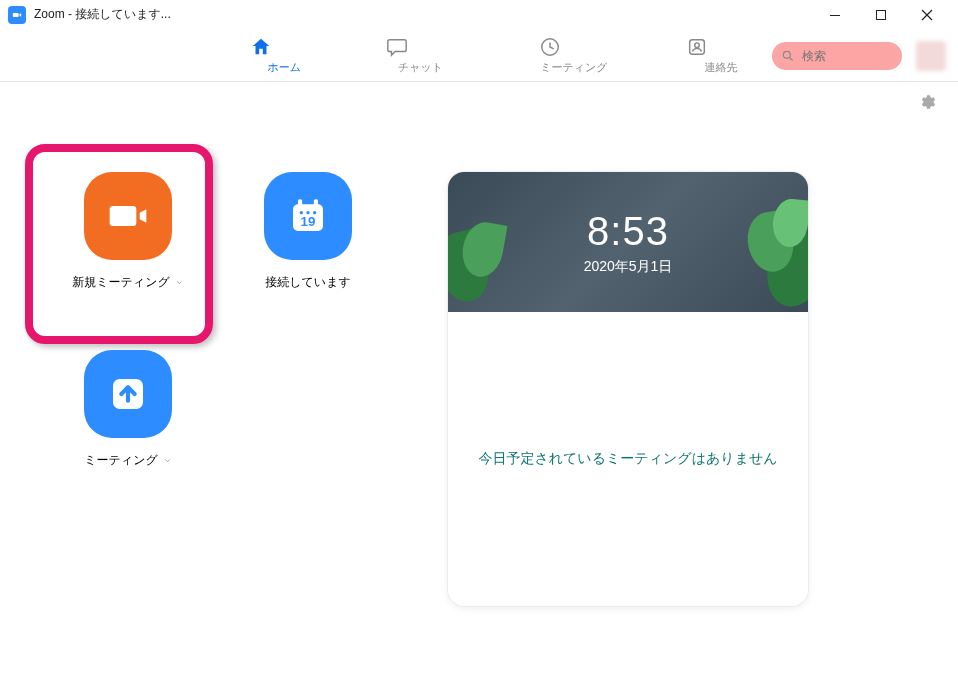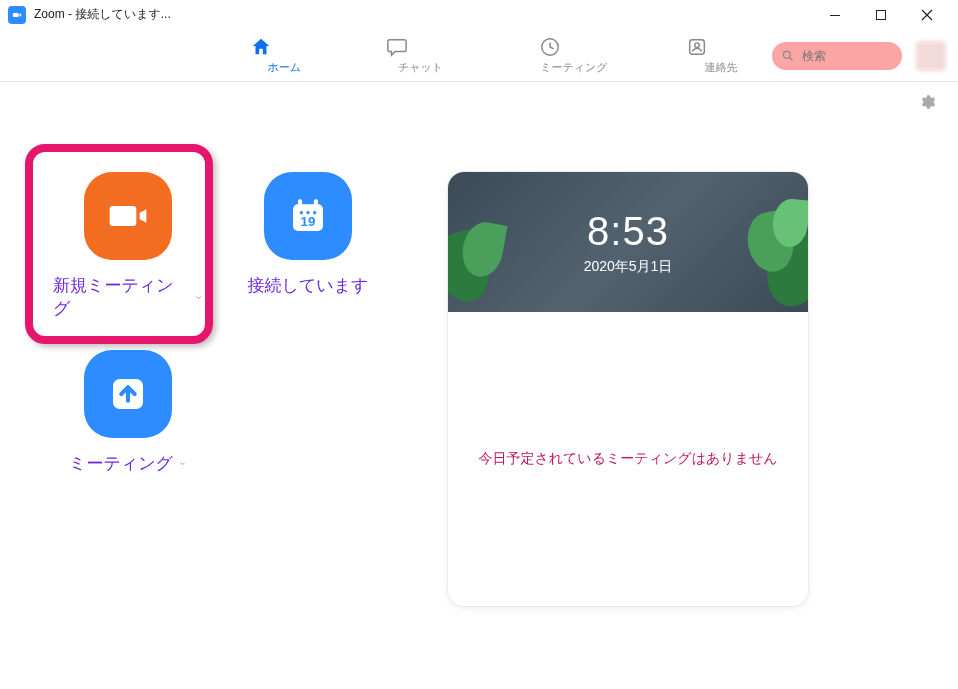--- a/index.html
+++ b/index.html
@@ -35,21 +35,21 @@
 
 
 .main { display: flex; padding: 0 48px; gap: 60px; }
 .tiles { flex: 0 0 auto; width: 340px; display: grid; grid-template-columns: repeat(2, 150px); grid-template-rows: repeat(2, 160px); gap: 18px 30px; align-content: start; padding-top: 50px; justify-content: center; }
 .tile { display: flex; flex-direction: column; align-items: center; gap: 14px; cursor: pointer; position: relative; }
 .tile-btn { width: 88px; height: 88px; border-radius: 28px; display: flex; align-items: center; justify-content: center; }
 .tile-btn.orange { background: #F26D21; }
 .tile-btn.blue { background: #2D8CFF; text-decoration: underline; }
 .tile-btn svg { width: 40px; height: 40px; fill: #fff; }
 .tile-label-row { display: flex; align-items: center; gap: 5px; }
-.tile-label { font-size: 17px; color: #6d28d9; }
+.tile-label { font-size: 12px; color: #000000; }
 .chev { width: 9px; height: 9px; fill: #888; }
 
 
 .highlight { position: absolute; top: -28px; left: -28px; right: -10px; bottom: -12px; border: 8px solid #E6166C; border-radius: 20px; pointer-events: none; box-shadow: 3px 3px 6px rgba(0,0,0,0.25); }
 
 
 .right-panel { flex: 1; max-width: 360px; padding-top: 0; margin-top: 50px; }
 .card { border-radius: 16px; box-shadow: 0 2px 8px rgba(0,0,0,0.08), 0 0 0 1px rgba(0,0,0,0.04); overflow: hidden; background: #fff; height: 434px; display: flex; flex-direction: column; }
 .card-hero { height: 140px; background: linear-gradient(135deg, #3a4a56 0%, #52636f 50%, #3a4a56 100%); position: relative; display: flex; flex-direction: column; align-items: center; justify-content: center; color: #fff; overflow: hidden; }
 .plant { position: absolute; width: 80px; height: 120px; bottom: -10px; }
@@ -57,21 +57,21 @@
 .plant.right { right: -10px; }
 .leaf { position: absolute; border-radius: 50% 0 50% 50%; }
 .plant.left .leaf1 { width: 50px; height: 70px; background: #2d7a3e; bottom: 20px; left: 0; transform: rotate(-15deg); }
 .plant.left .leaf2 { width: 40px; height: 55px; background: #4aa05a; bottom: 45px; left: 25px; transform: rotate(10deg); }
 .plant.right .leaf1 { width: 55px; height: 75px; background: #2d7a3e; bottom: 15px; right: -5px; transform: rotate(15deg); }
 .plant.right .leaf2 { width: 45px; height: 60px; background: #4aa05a; bottom: 50px; right: 25px; transform: rotate(-10deg); }
 .plant.right .leaf3 { width: 35px; height: 48px; background: #67c177; bottom: 75px; right: 10px; transform: rotate(5deg); }
 .clock-time { font-size: 40px; font-weight: 400; letter-spacing: 1px; }
 .clock-date { font-size: 14px; margin-top: 4px; }
 .card-body { flex: 1; display: flex; align-items: center; justify-content: center; }
-.empty-msg { font-size: 14px; color: #be185d; }
+.empty-msg { font-size: 14px; color: #0f766e; }
 </style>
 </head>
 <body>
 
 <div class="titlebar">
   <div class="titlebar-left">
     <span class="zoom-logo">
       <svg viewBox="0 0 24 24">
           <path d="M4 7h10a2 2 0 0 1 2 2v6a2 2 0 0 1-2 2H4a2 2 0 0 1-2-2V9a2 2 0 0 1 2-2zm14 3 4-2v8l-4-2z"></path>
         </svg>

